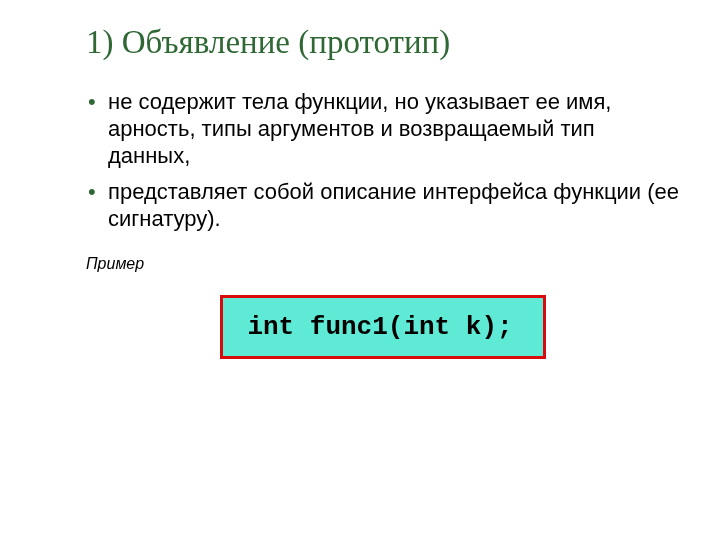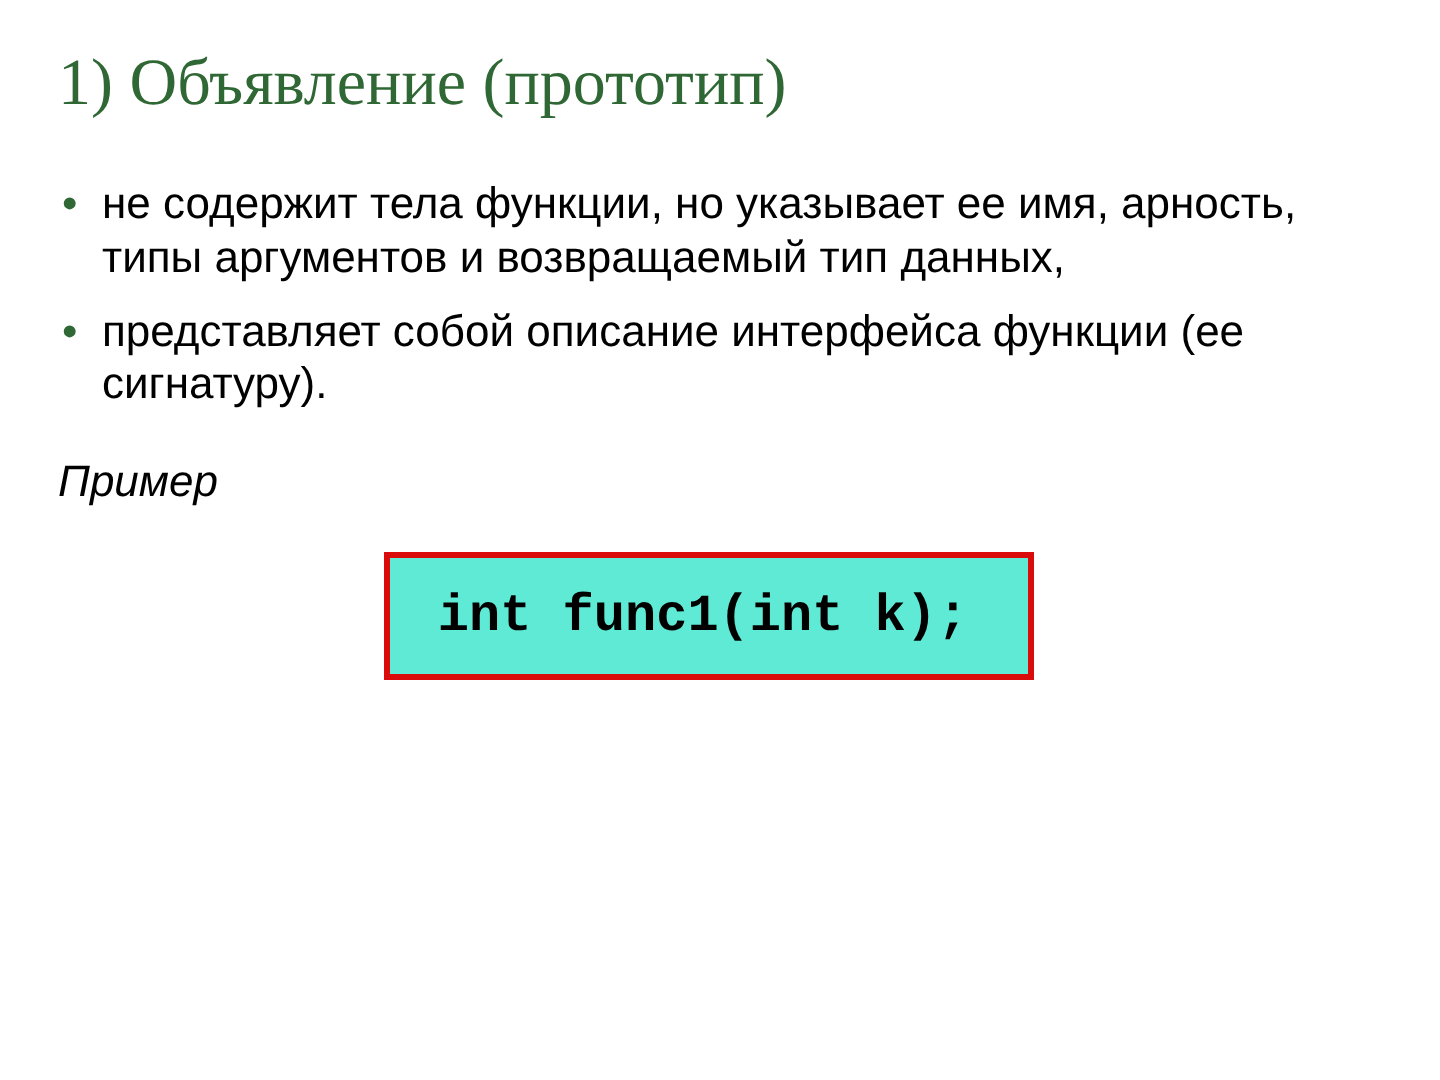--- a/index.html
+++ b/index.html
@@ -9,21 +9,21 @@
     height: 540px;
     background: #ffffff;
     font-family: Arial, Helvetica, sans-serif;
     color: #000;
     overflow: hidden;
   }
   .slide {
     box-sizing: border-box;
     width: 720px;
     height: 540px;
-    padding: 24px 40px 24px 29px;
+    padding: 24px 40px 24px 86px;
     position: relative;
   }
   .title {
     font-family: "Times New Roman", Times, serif;
     font-size: 33px;
     color: #2f6834;
     margin: 0 0 28px 0;
     font-weight: normal;
   }
   ul.bullets {
@@ -41,21 +41,21 @@
   }
   ul.bullets li::before {
     content: "•";
     position: absolute;
     left: 2px;
     top: 0;
     font-size: 22px;
     color: #2f6834;
   }
   .example-label {
-    font-size: 22px;
+    font-size: 16px;
     font-style: italic;
     margin: 22px 0 22px 0;
     color: #000;
   }
   .code-box-wrap {
     display: flex;
     justify-content: center;
   }
   .code-box {
     border: 3px solid #d90b0b;

